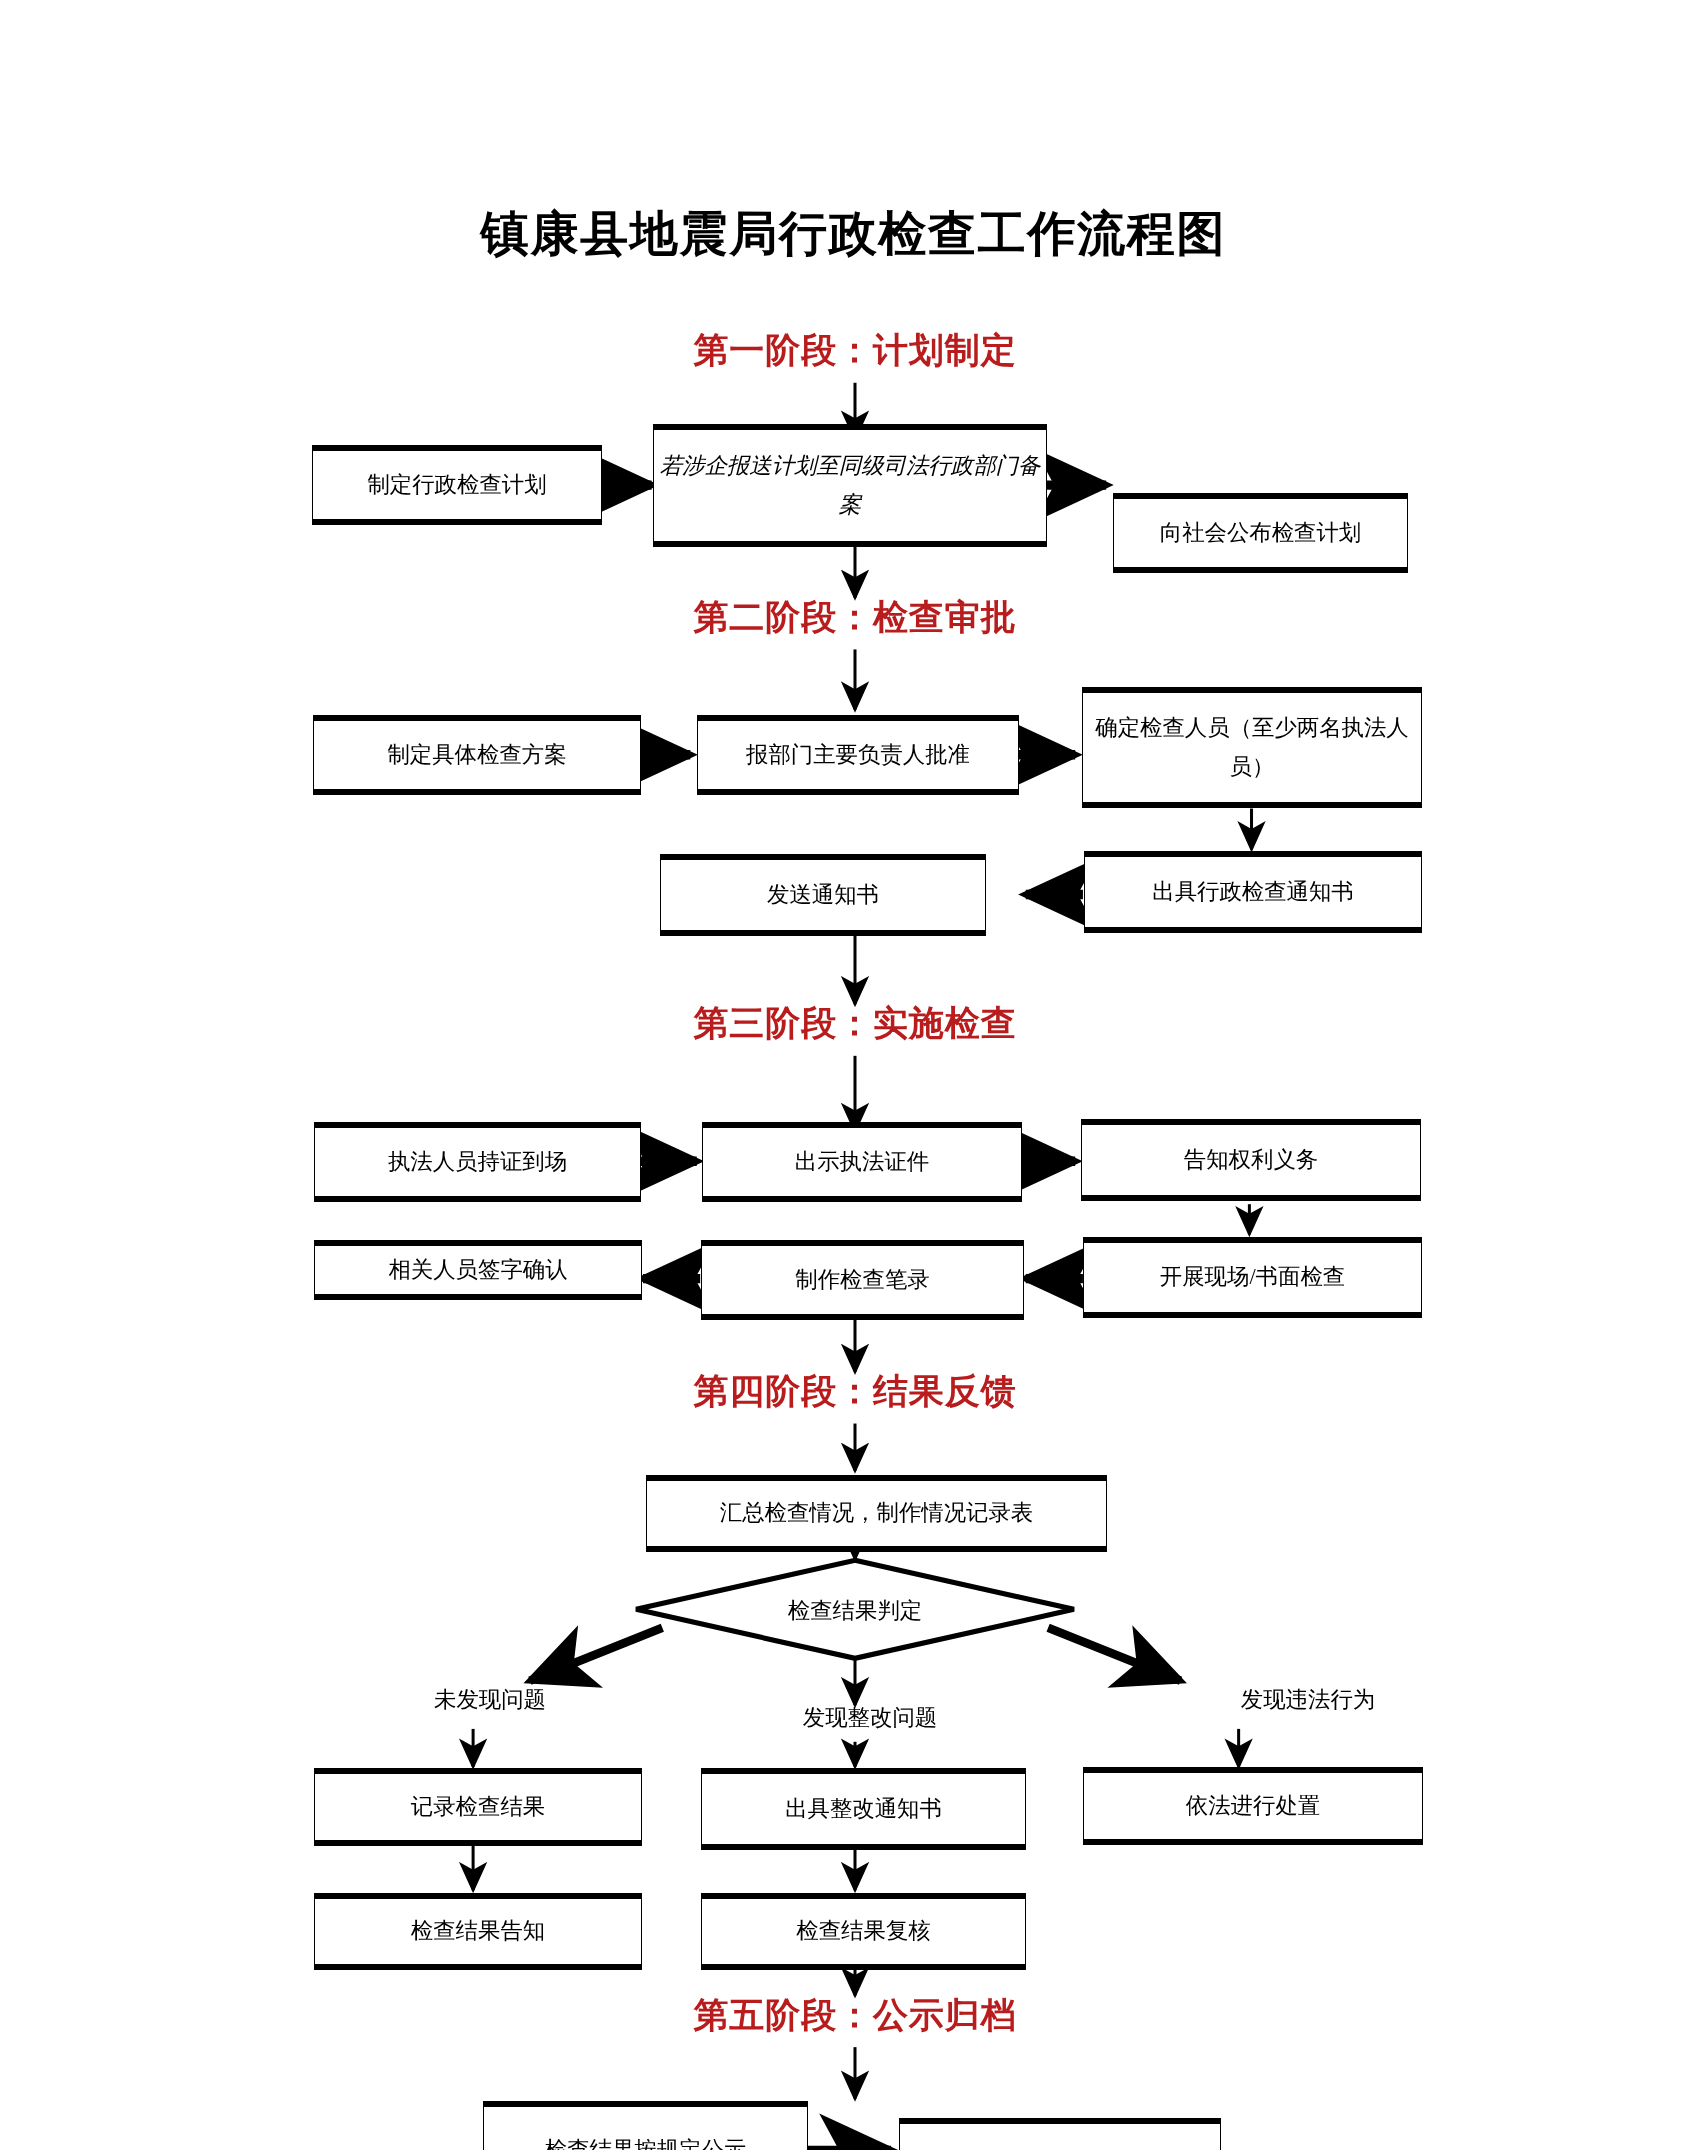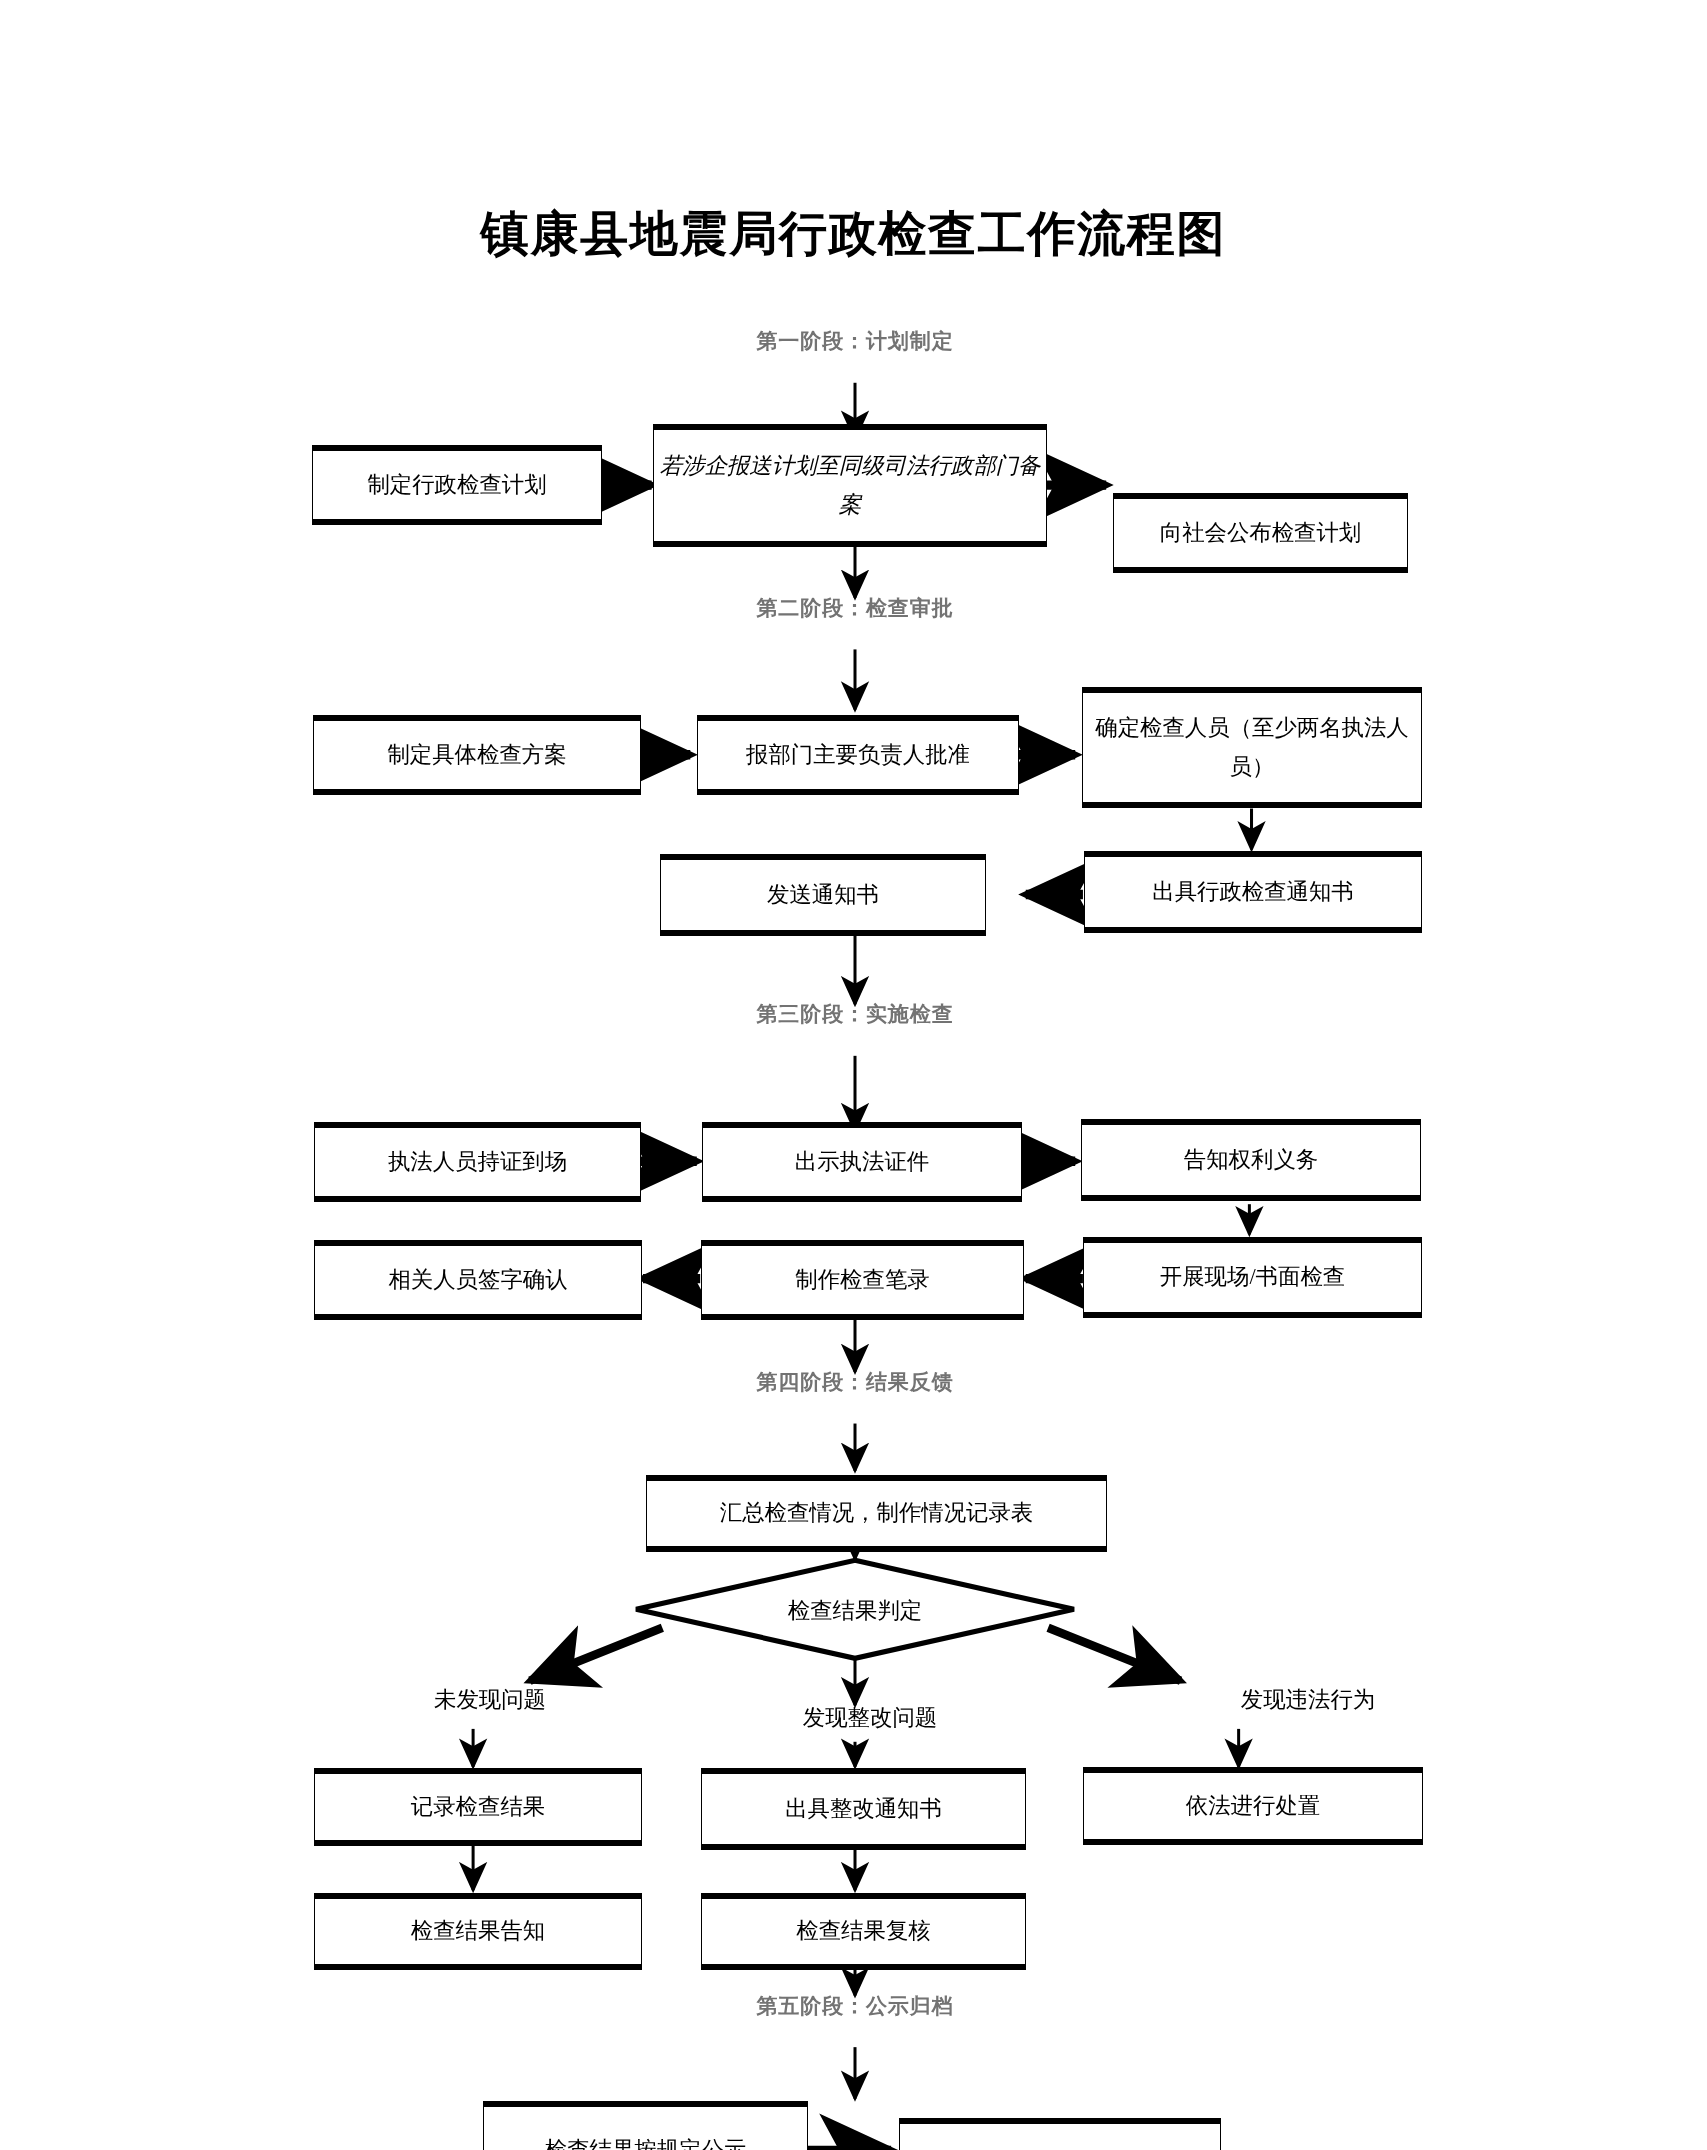--- a/index.html
+++ b/index.html
@@ -35,23 +35,23 @@
     font-weight: bold;
     letter-spacing: 1.7px;
     color: #000000;
     font-family: Liberation Sans, sans-serif;
   }
 
   
   .stage-heading {
     position: absolute;
     text-align: center;
-    font-size: 21px;
+    font-size: 35px;
     font-weight: bold;
-    color: #737373;
+    color: #b91c1c;
     letter-spacing: 0.9px;
     white-space: nowrap;
     font-family: "Liberation Sans", "DejaVu Sans", sans-serif;
     transform: translateX(-50%);
   }
 
   
   .node {
     position: absolute;
     box-sizing: border-box;
@@ -220,21 +220,21 @@
   </div>
 
   <div class="node" style="left:702px; top:1122px; width:320px; height:80px;font-family:Liberation Serif, serif;">
     <span class="node-label">出示执法证件</span>
   </div>
 
   <div class="node" style="left:1081px; top:1119px; width:340px; height:82px;">
     <span class="node-label">告知权利义务</span>
   </div>
 
-  <div class="node" style="left:314px; top:1240px; width:328px; height:80px;">
+  <div class="node" style="left:314px; top:1240px; width:328px; height:60px;">
     <span class="node-label">相关人员签字确认</span>
   </div>
 
   <div class="node" style="left:701px; top:1240px; width:323px; height:80px;">
     <span class="node-label">制作检查笔录</span>
   </div>
 
   <div class="node" style="left:1083px; top:1237px; width:339px; height:81px;">
     <span class="node-label">开展现场/书面检查</span>
   </div>

